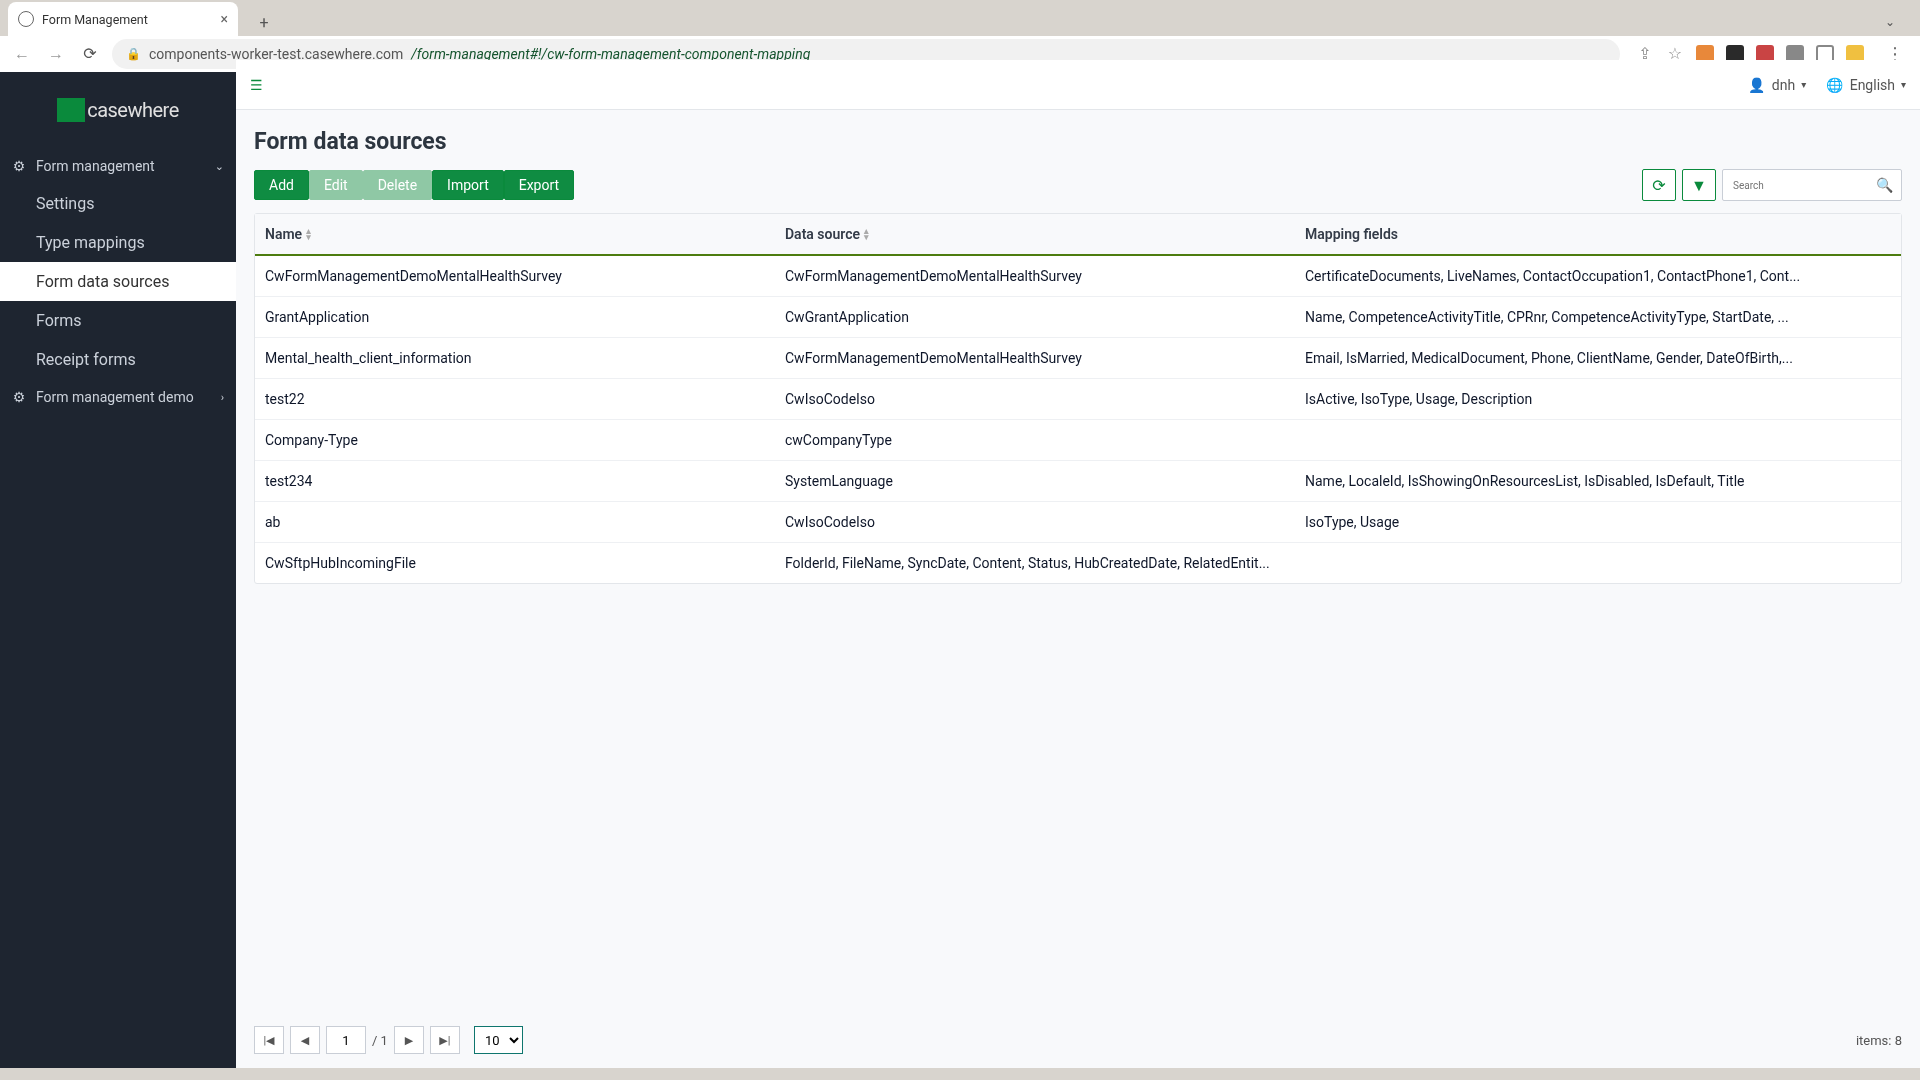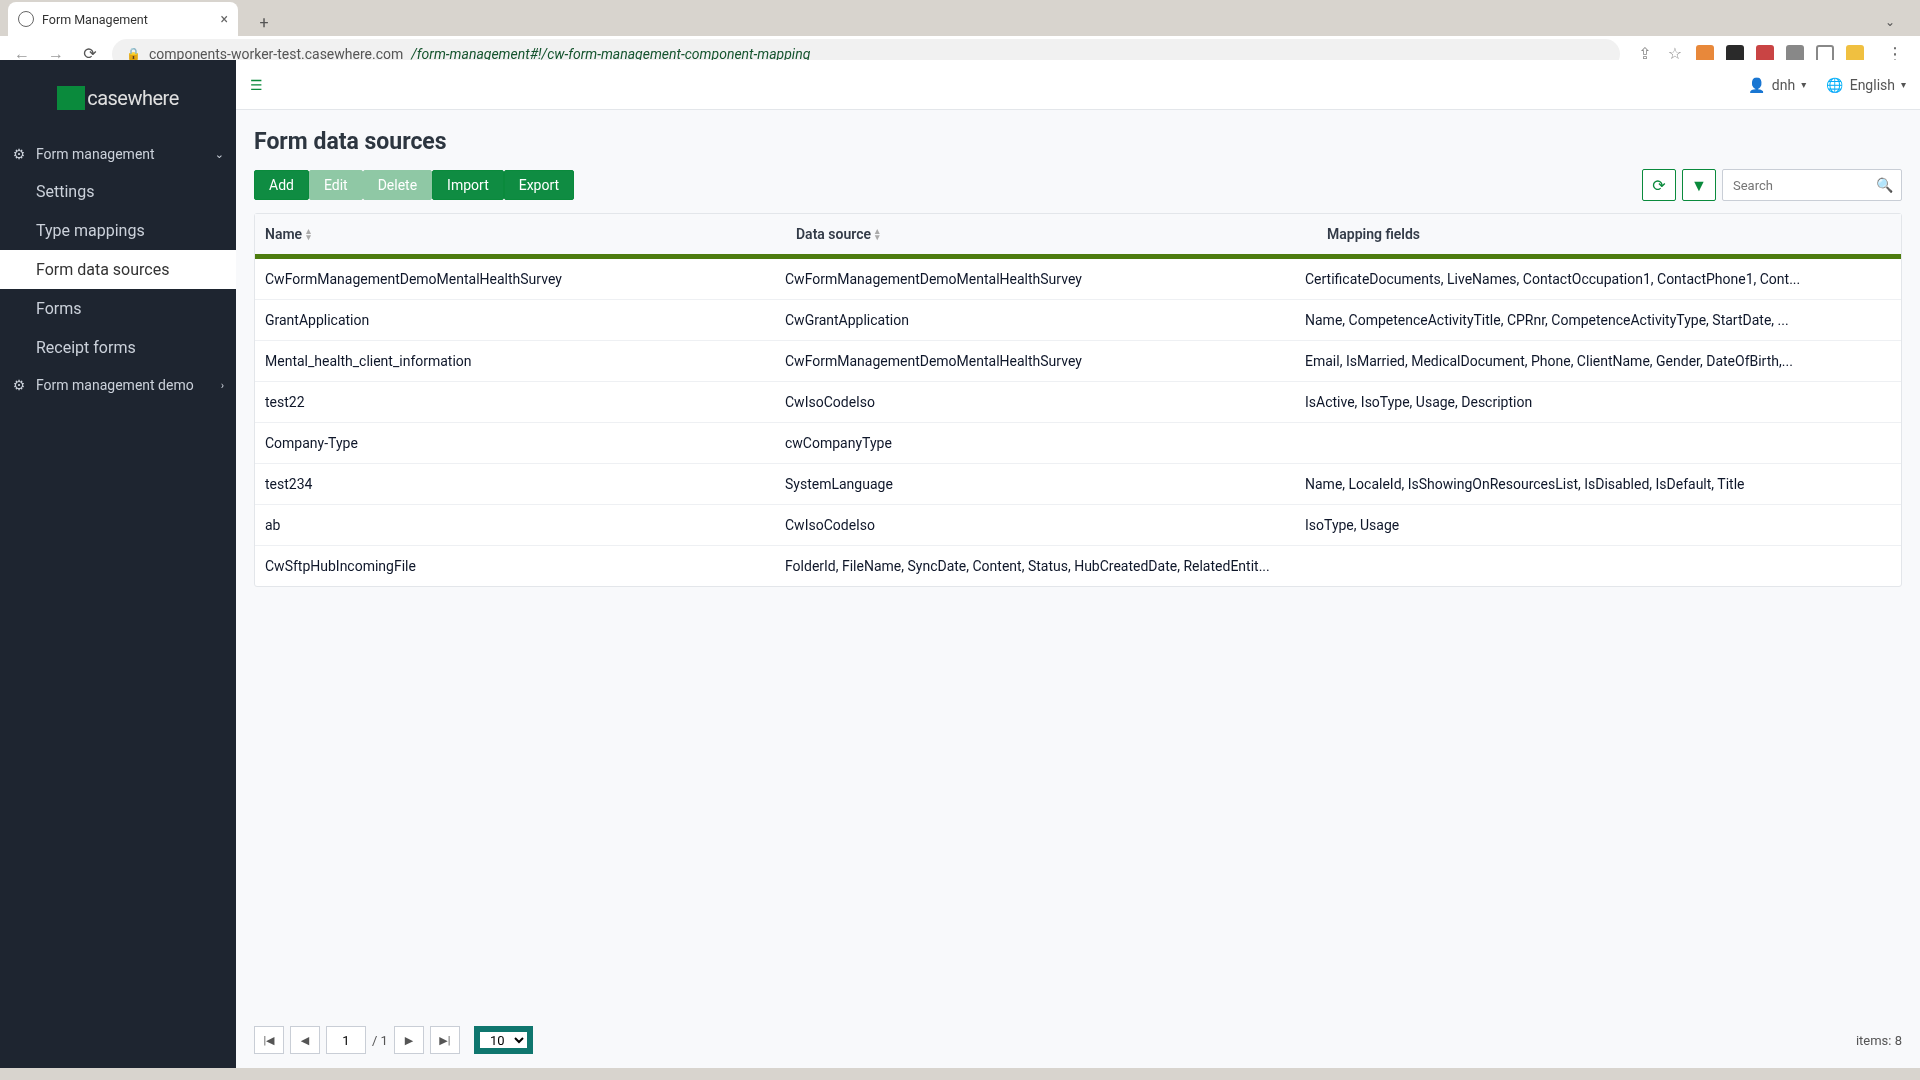--- a/index.html
+++ b/index.html
@@ -25,21 +25,21 @@
 .ext-icon.dark { background: #2a2a2a; }
 .ext-icon.red { background: #c94444; }
 .ext-icon.yellow { background: #f0c040; }
 .ext-icon.puzzle { background: #888; }
 .ext-icon.star { background: none; color: #888; font-size: 16px; display:flex;align-items:center;justify-content:center; }
 .ext-icon.square { background: none; border: 2px solid #888; }
 .menu-dots { font-size: 18px; color: #666; padding: 0 6px; }
 
 
 .app { display: flex; height: calc(1080px - 72px); background: #fff; }
-.sidebar { width: 236px; background: #1e2530; color: #cbd1da; display: flex; flex-direction: column; flex-shrink: 0; }
+.sidebar { width: 236px; background: #1e2530; color: #cbd1da; display: flex; flex-direction: column; flex-shrink: 0; margin-top: 12px; }
 .logo-wrap { height: 76px; display: flex; align-items: center; justify-content: center; }
 .logo-box { width: 28px; height: 24px; background: #0a8a3c; margin-right: 2px; }
 .logo-text { font-size: 20px; color: #e0e0e0; letter-spacing: -0.5px; }
 .nav-group-header { display: flex; align-items: center; padding: 10px 12px; gap: 10px; font-size: 14px; cursor: pointer; }
 .nav-group-header .chev { margin-left: auto; font-size: 11px; }
 .nav-group-header .icon { width: 14px; height: 14px; display: flex; align-items: center; justify-content: center; }
 .nav-item { padding: 10px 12px 10px 36px; font-size: 16px; cursor: pointer; }
 .nav-item.active { background: #fff; color: #333; }
 
 .main { flex: 1; display: flex; flex-direction: column; background: #f8f9fb; }
@@ -49,38 +49,38 @@
 .topbar-item { display: flex; align-items: center; gap: 6px; }
 
 .content { flex: 1; padding: 18px 18px 0; display: flex; flex-direction: column; }
 .page-title { font-size: 23px; color: #2d3640; margin-bottom: 14px; }
 .toolbar-row { display: flex; align-items: center; }
 .btn { padding: 6px 14px; font-size: 14px; border: 1px solid #0a8a3c; background: #0f8c42; color: #fff; cursor: pointer; border-radius: 2px; }
 .btn.disabled { background: #8fc8a5; border-color: #8fc8a5; cursor: not-allowed; }
 .toolbar-right { margin-left: auto; display: flex; gap: 6px; }
 .icon-btn { width: 34px; height: 32px; border: 1px solid #0a8a3c; background: #fff; color: #0a8a3c; display: flex; align-items: center; justify-content: center; border-radius: 2px; cursor: pointer; }
 .search-wrap { position: relative; }
-.search-input { width: 180px; height: 32px; border: 1px solid #c9ced6; padding: 0 30px 0 10px; font-size: 13px; border-radius: 2px; }
+.search-input { width: 180px; height: 32px; border: 1px solid #c9ced6; padding: 0 30px 0 10px; font-size: 10px; border-radius: 2px; }
 .search-icon-inside { position: absolute; right: 8px; top: 8px; color: #0a8a3c; font-size: 14px; }
 
 .table { margin-top: 12px; border: 1px solid #e3e6ea; background: #fff; border-radius: 3px; }
-.thead { display: flex; background: #f8f9fb; border-bottom: 5px solid #4d7c0f; gap: 11px; }
+.thead { display: flex; background: #f8f9fb; border-bottom: 2px solid #4d7c0f; }
 .th, .td { padding: 12px 10px; font-size: 14px; color: #0f172a; overflow: hidden; text-overflow: ellipsis; white-space: nowrap; }
 .th { font-weight: 600; color: #333b48; display: flex; align-items: center; gap: 4px; }
 .th .sort { font-size: 9px; color: #aaa; display: inline-flex; flex-direction: column; line-height: 6px; }
 .col-name { width: 520px; flex-shrink: 0; }
 .col-ds { width: 520px; flex-shrink: 0; }
 .col-map { flex: 1; min-width: 0; }
 .tr { display: flex; border-bottom: 1px solid #eef0f3; }
 .tr:last-child { border-bottom: none; }
 
 .pager-row { margin-top: auto; padding: 10px 0 14px; display: flex; align-items: center; gap: 6px; font-size: 13px; color: #555; }
 .pager-btn { width: 30px; height: 28px; border: 1px solid #c9ced6; background: #fff; display: flex; align-items: center; justify-content: center; cursor: pointer; font-size: 11px; }
 .pager-input { width: 40px; height: 28px; border: 1px solid #c9ced6; text-align: center; font-size: 13px; }
-.pager-select { height: 28px; border: 6px solid #0f766e; background: #fff; padding: 0 6px; font-size: 13px; margin-left: 8px; }
+.pager-select { height: 28px; border: 1px solid #0f766e; background: #fff; padding: 0 6px; font-size: 13px; margin-left: 8px; }
 .items-count { margin-left: auto; }
 </style>
 </head>
 <body>
 
 <div class="browser-chrome">
   <div class="tab-strip">
     <div class="tab">
       <span class="globe"></span>
       <span>Form Management</span>

